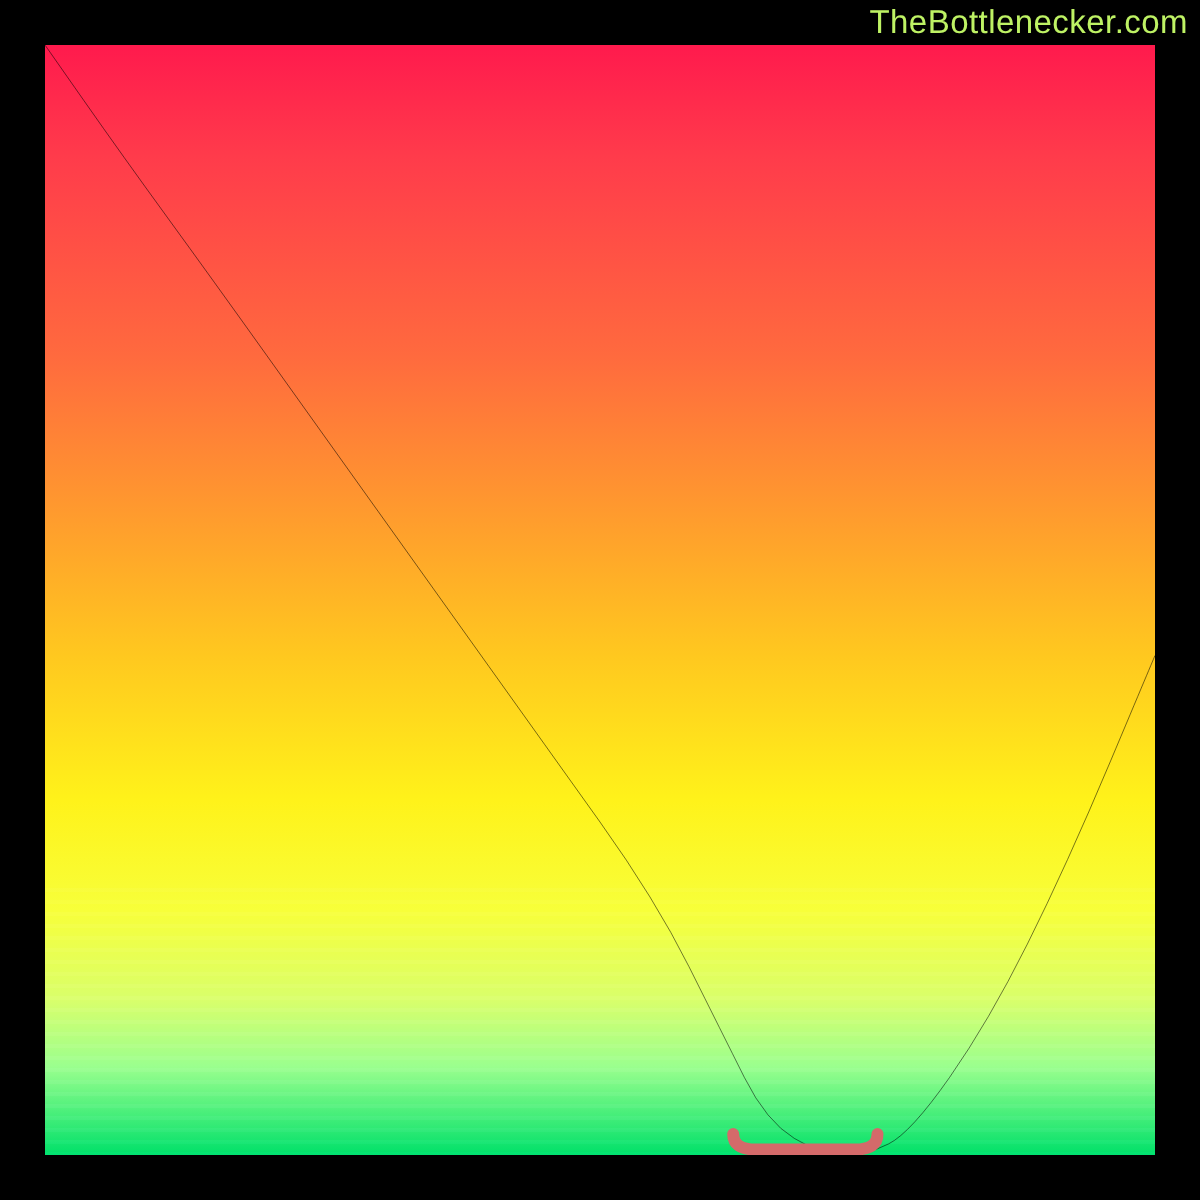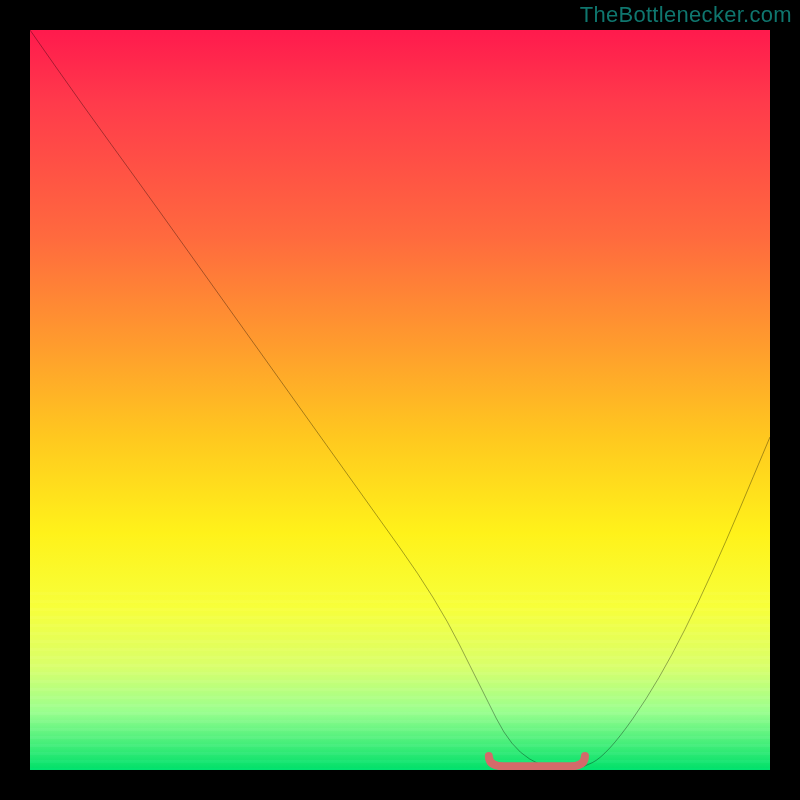--- a/index.html
+++ b/index.html
@@ -14,21 +14,21 @@
   .stage {
     position: relative;
     width: 800px;
     height: 800px;
     background: #000;
   }
   .watermark {
     position: absolute;
     top: 2px;
     right: 8px;
-    color: #0f766e;
+    color: #bef264;
     font-size: 22px;
     font-weight: 500;
     letter-spacing: 0.3px;
     user-select: none;
   }
   .plot {
     position: absolute;
     
     left: 30px;
     top: 30px;

